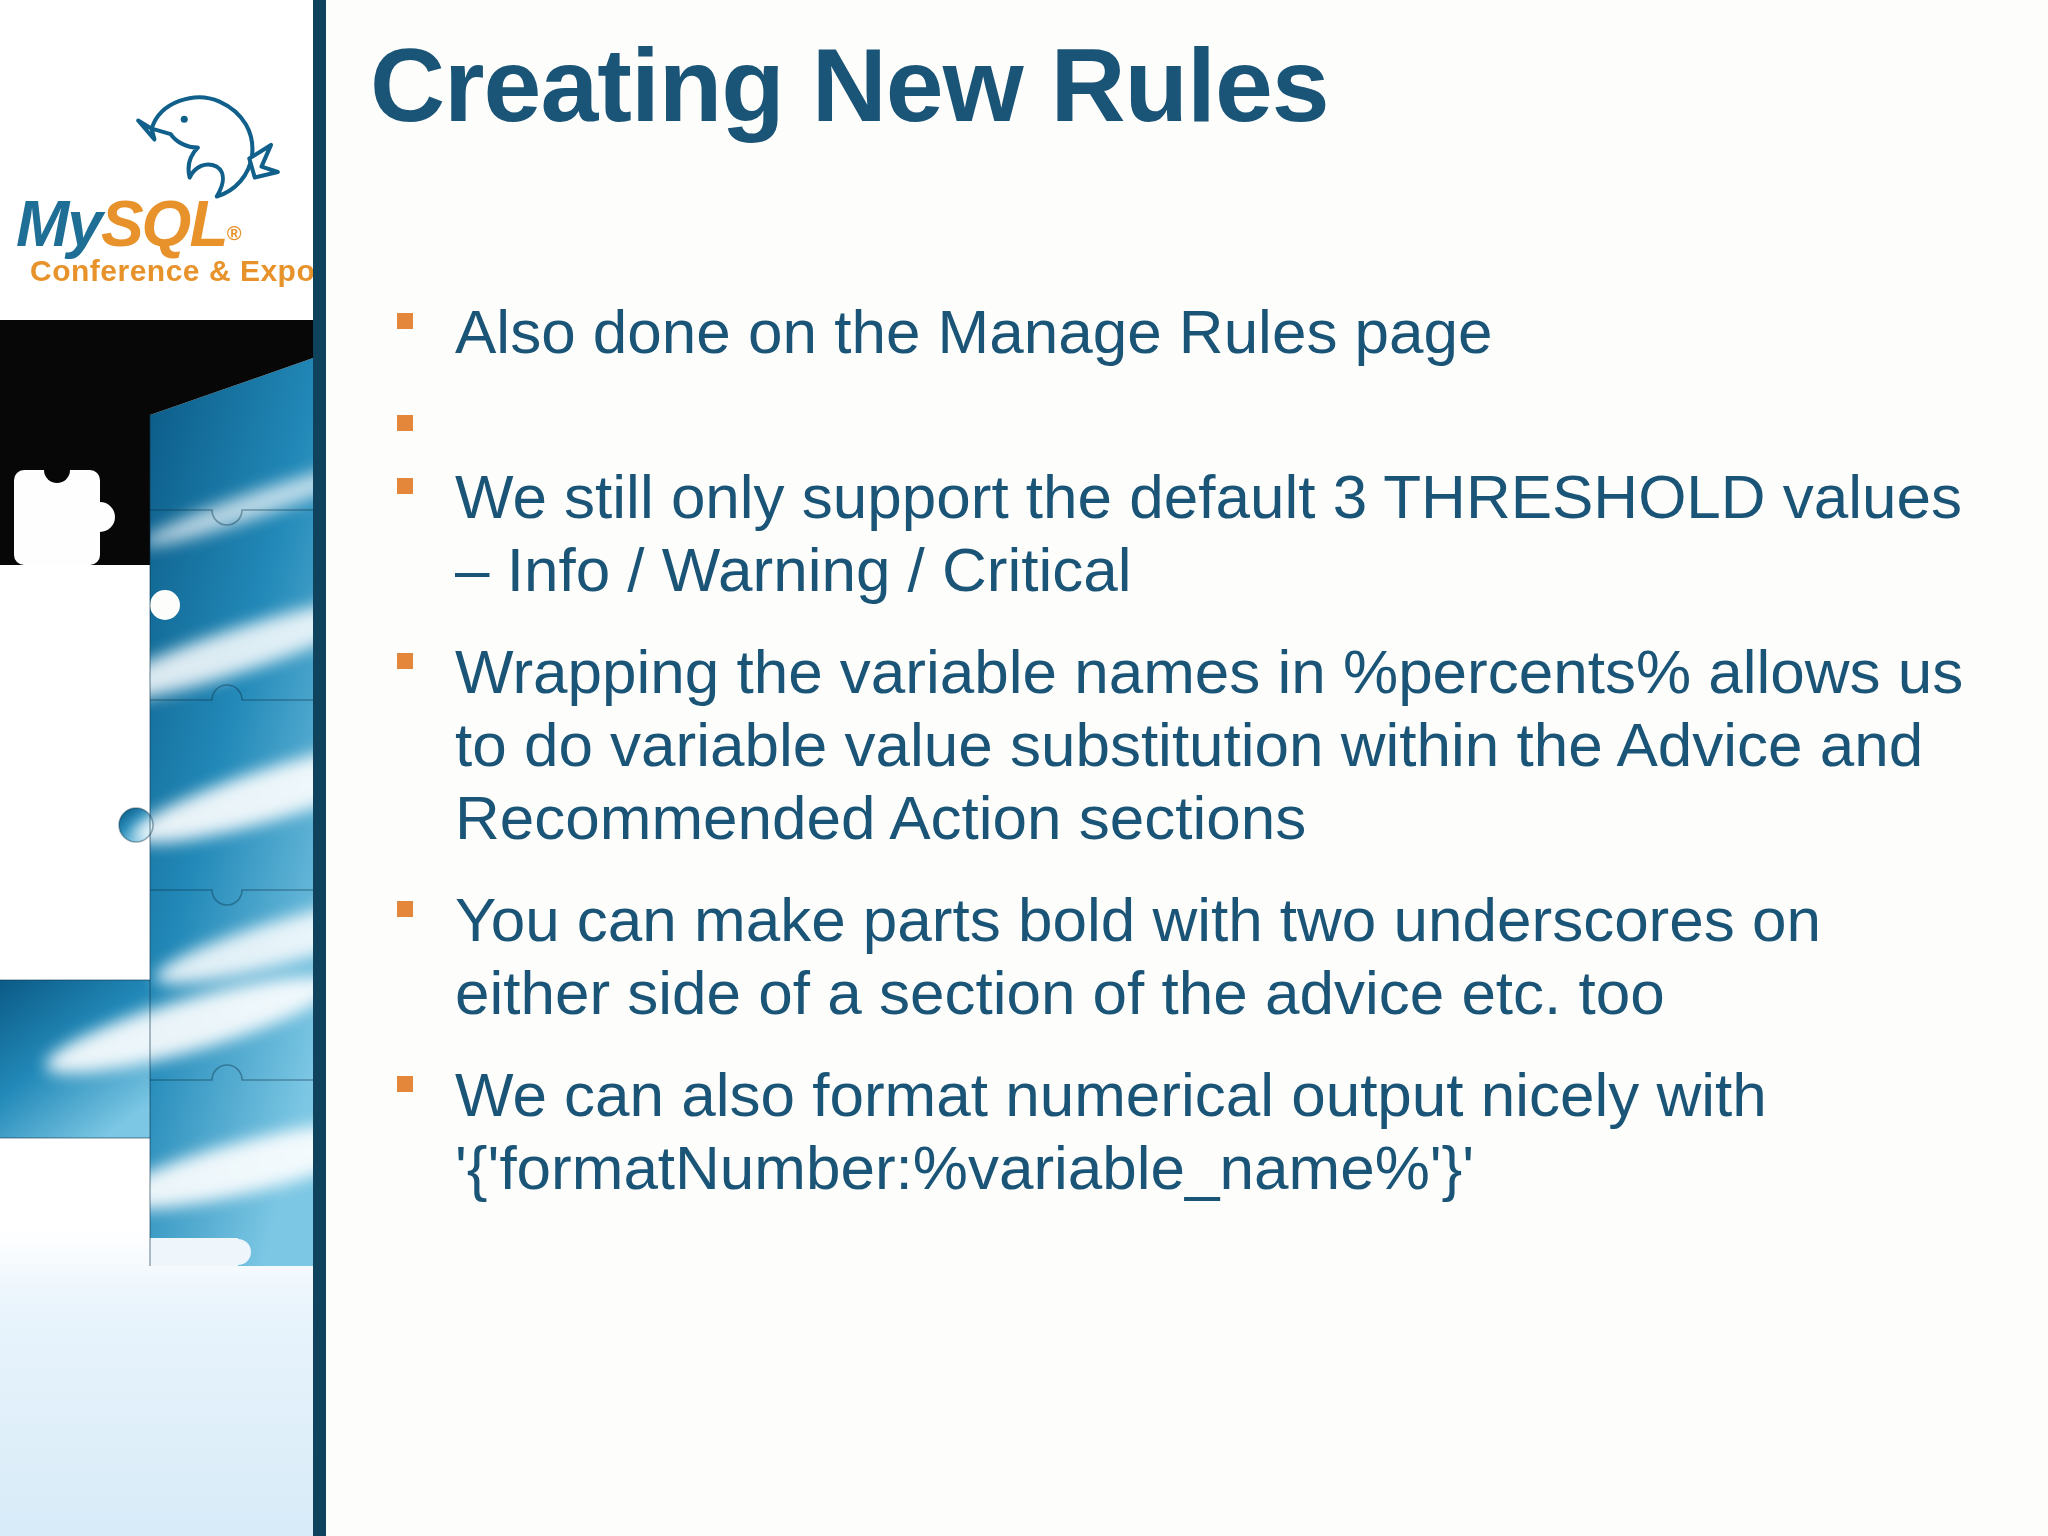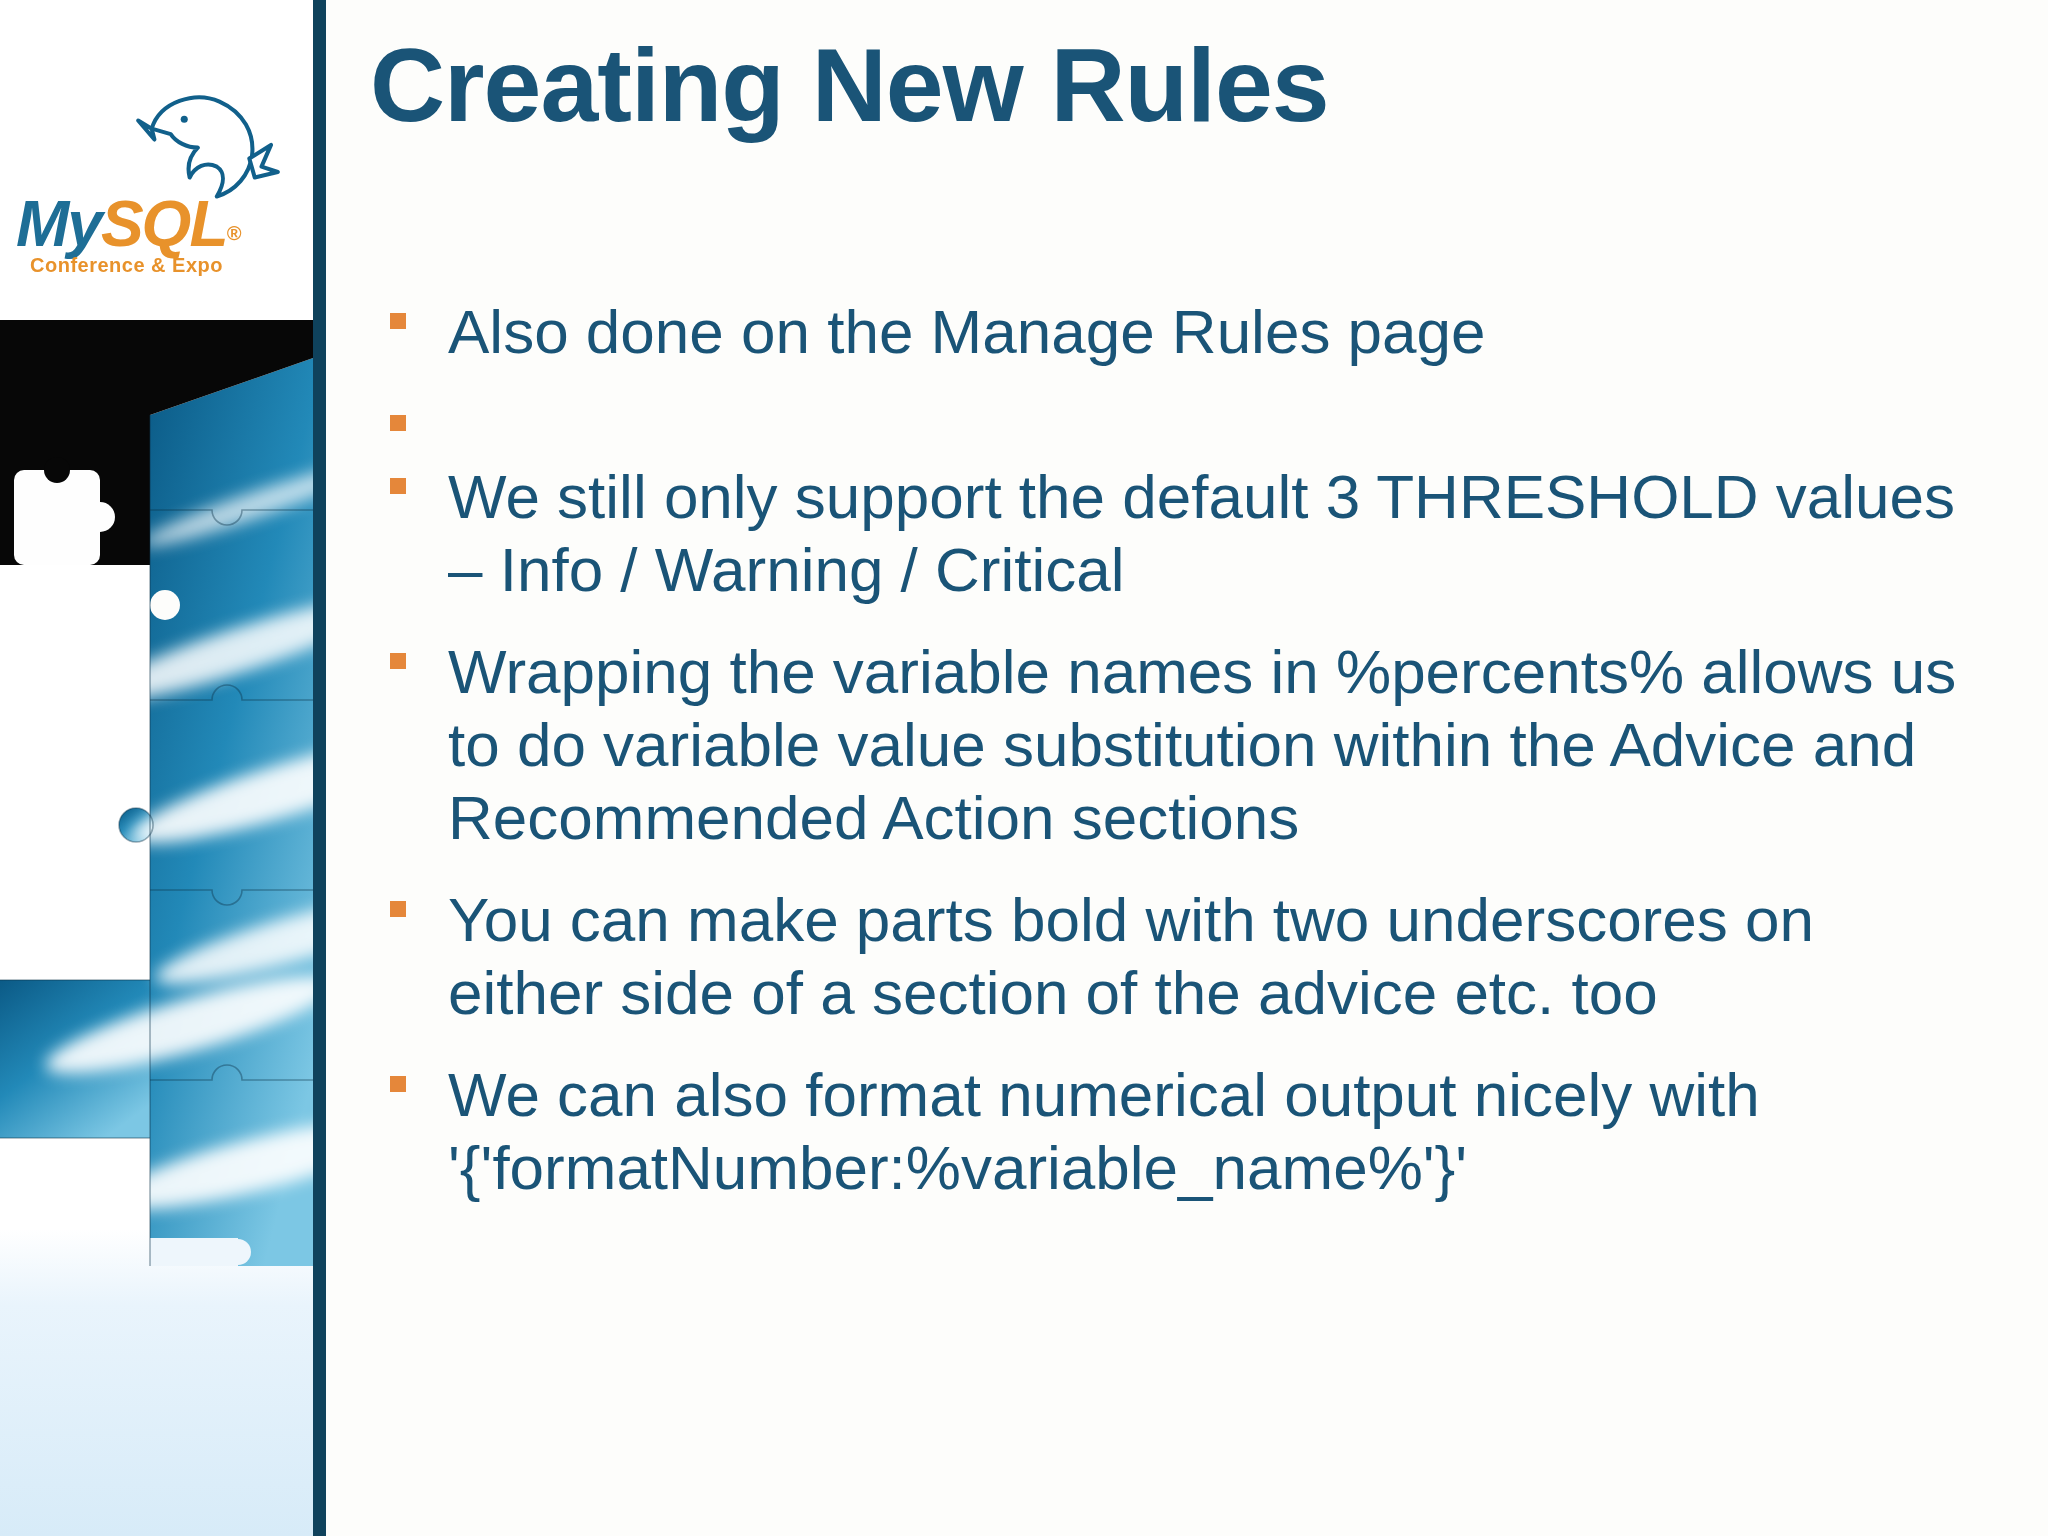--- a/index.html
+++ b/index.html
@@ -17,33 +17,33 @@
   .dolphin{position:absolute;left:125px;top:88px;width:170px;height:122px;}
   .wordmark{
     position:absolute;left:16px;top:192px;white-space:nowrap;
     font-size:64px;font-weight:bold;letter-spacing:-2px;line-height:1;font-style:italic;
   }
   .wm-my{color:var(--logo-blue,#1e6e96);}
   .wm-sql{color:var(--logo-orange,#e8922b);}
   .wm-reg{font-size:20px;color:var(--logo-orange,#e8922b);vertical-align:6px;letter-spacing:0;}
   .logo-sub{
     position:absolute;left:30px;top:254px;
-    font-size:20px;font-weight:bold;color:var(--logo-orange,#e8922b);letter-spacing:.5px;white-space:nowrap;
+    font-size:30px;font-weight:bold;color:var(--logo-orange,#e8922b);letter-spacing:.5px;white-space:nowrap;
   }
   .puzzle{position:absolute;left:0;top:320px;width:313px;height:950px;display:block;}
   
   .divider{position:absolute;left:313px;top:0;width:13px;height:1536px;background:var(--divider,#0f425c);}
   
   .content{position:absolute;left:326px;top:0;width:1722px;height:1536px;}
   .title{
     position:absolute;left:32px;top:16px;margin:12px;
     font-size:104px;font-weight:bold;line-height:1.1;letter-spacing:-1px;
     color:var(--title-text,#1a5477);white-space:nowrap;
   }
-  .bullets{position:absolute;left:64px;top:295px;width:1640px;}
+  .bullets{position:absolute;left:71px;top:295px;width:1640px;}
   .bullet{display:flex;align-items:flex-start;margin:0 0 29px 0;}
   .marker{
     flex:0 0 16px;width:16px;height:16px;margin:18px 42px 0 0;
     background:var(--bullet-square,#e5873a);
   }
   .btext{
     font-size:62px;line-height:73px;color:var(--body-text,#1a5477);
     white-space:nowrap;
   }
 </style>

